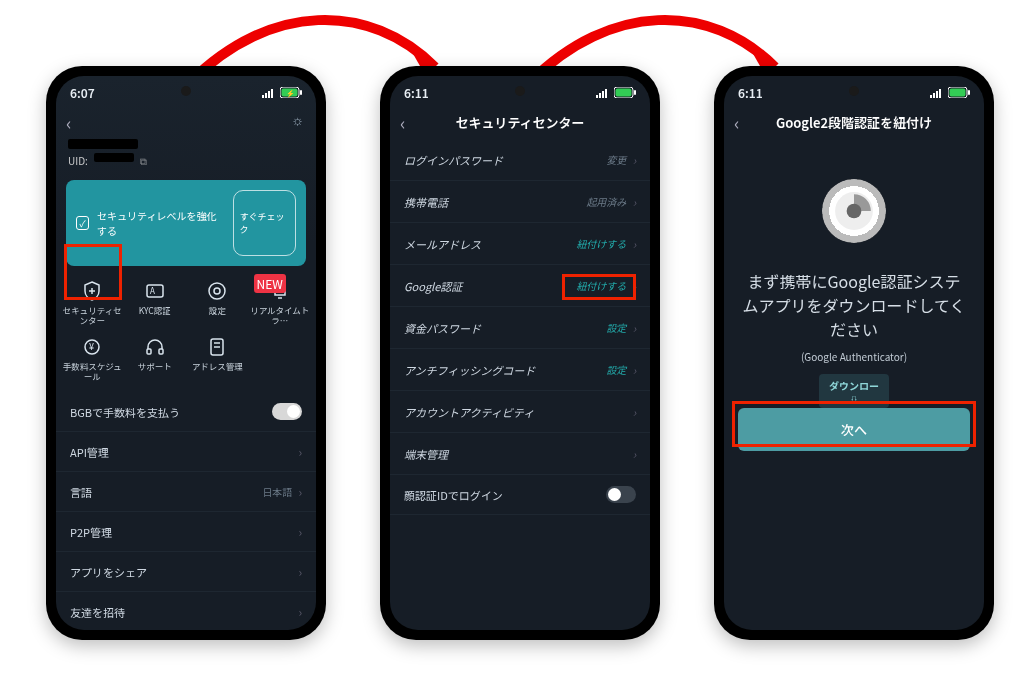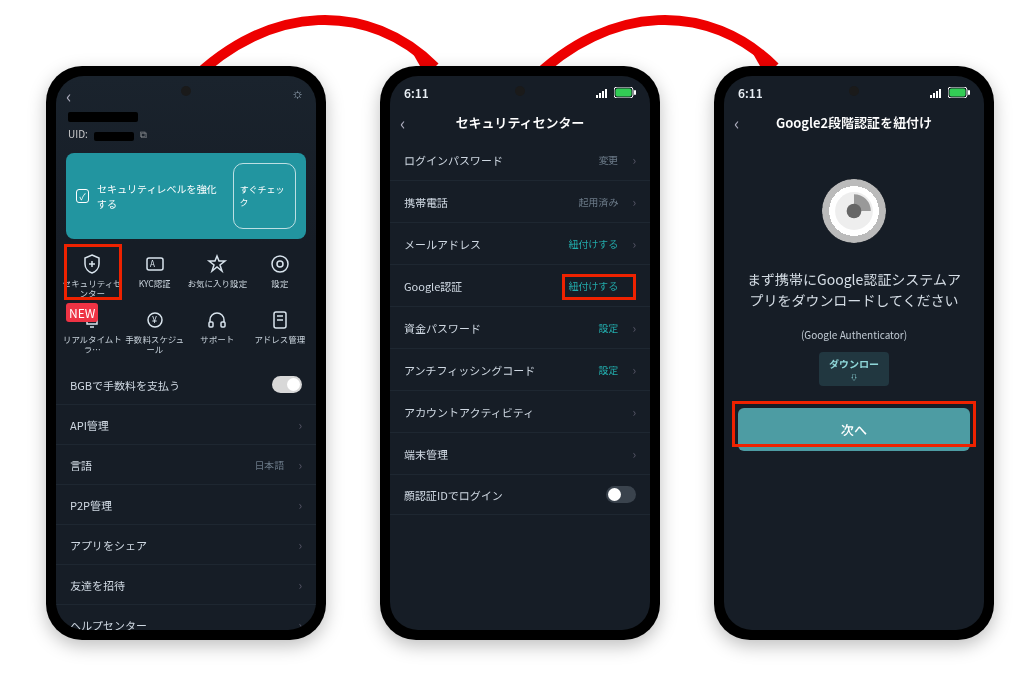--- a/index.html
+++ b/index.html
@@ -49,21 +49,21 @@
   .status-right { display:flex; align-items:center; gap:4px; }
   .sig-icon,.batt-icon{display:inline-block;}
   .sig-icon svg,.batt-icon svg{display:block;}
 
   .navrow { display:flex; align-items:center; padding: 6px 10px 4px; gap:8px; position:relative; }
   .back { font-size: 18px; color:#aab; width:18px; user-select:none;}
   .navtitle { flex:1; text-align:center; font-size:13px; font-weight:600; color:#fff; }
   .navspacer{width:18px;}
   .sun { position:absolute; right:12px; top:6px; font-size:14px; color:#9fb0c0;}
 
-  .uidline { display:flex;align-items:flex-end;gap:6px; padding: 2px 12px 8px; color:#ddd; font-size:10px;}
+  .uidline { display:flex;align-items:flex-start;gap:6px; padding: 2px 12px 8px; color:#ddd; font-size:10px;}
   .blackbar{ background:#000; height:10px; width:70px; border-radius:2px;}
   .uidlabel{opacity:.9}
   .uidblack{background:#000;height:9px;width:40px;display:inline-block;border-radius:2px;}
   .copy-icon{opacity:.55;font-size:10px;}
 
   .secbanner{
     margin: 4px 10px 10px;
     background:#2295a0;
     color:#fff;
     border-radius:8px;
@@ -83,33 +83,33 @@
   .glabel{font-size:8.5px;text-align:center;line-height:1.15;min-height:20px;}
   .newbadge{position:absolute;background:#e34;color:#fff;font-size:12px;padding:1px 3px;border-radius:3px;transform:translate(-10px,-6px);}
 
   .switchrow, .linkrow{
     display:flex;align-items:center;justify-content:space-between;
     padding:11px 14px;
     border-bottom:1px solid #1e2731;
     color:#cfd8e2;font-size:11px;
   }
   .linkrow .chev{color:#556; font-size:12px;}
-  .rowvalue{color:#6b7a88;font-size:10px;margin-left:auto;margin-right:14px;}
+  .rowvalue{color:#6b7a88;font-size:10px;margin-left:auto;margin-right:6px;}
   .rowvalue.teal{color:#2aa;}
 
   .toggle{width:30px;height:17px;border-radius:10px;background:#3a434d;position:relative;}
   .toggle::after{content:"";position:absolute;left:2px;top:2px;width:13px;height:13px;background:#fff;border-radius:50%;}
   .toggle.on{background:#d8d8d8;}
   .toggle.on::after{left:auto;right:2px;}
 
-  .seclist .linkrow{padding:12px 14px;}
+  .seclist .linkrow{padding:12px 14px;font-style:italic;}
   .ph3content{display:flex;flex-direction:column;align-items:center;padding:20px 18px 0;text-align:center;}
   .gauth-circle{width:64px;height:64px;border-radius:50%;background:radial-gradient(circle,#fff 0 55%, #bbb 55% 70%, #888 70% 100%);display:flex;align-items:center;justify-content:center;margin:20px 0 26px;}
   .gauth-circle svg{width:42px;height:42px;}
-  .desc{font-size:14px;color:#d6dee6;line-height:1.5;margin-bottom:16px;}
+  .desc{font-size:16px;color:#d6dee6;line-height:1.5;margin-bottom:8px;}
   .subdesc{font-size:10px;color:#c0cad3;margin-bottom:10px;}
   .dlchip{background:#213740;color:#8fd7d9;font-size:10px;padding:4px 10px;border-radius:4px;display:inline-block;font-weight:bold;}
   .dlchip small{display:block;font-size:8px;}
 
   .nextbtn{
     position:absolute;left:14px;right:14px;top:332px;
     background:#4d9ca3;color:#fff;text-align:center;
     padding:12px 0;border-radius:6px;font-size:13px;font-weight:500;
   }
 
@@ -130,20 +130,41 @@
     <polygon points="255,55 232,40 248,68" fill="#e00"></polygon>
   </svg>
 
   <svg class="arrow" style="left:520px; top:12px; width:280px; height:90px;" viewBox="0 0 280 90">
     <path d="M10 70 C 90 -10, 190 -10, 255 55" stroke="#e00" stroke-width="10" fill="none"></path>
     <polygon points="255,55 232,40 248,68" fill="#e00"></polygon>
   </svg>
 
   <div class="phone ph1" style="left:46px; top:66px;">
     <div class="screen">
+      <div class="statusbar">
+        <span>6:07</span>
+        <span class="status-right">
+          <span class="sig-icon">
+              <svg width="14" height="10">
+                <rect x="0" y="7" width="2" height="3" fill="#fff"></rect>
+                <rect x="3" y="5" width="2" height="5" fill="#fff"></rect>
+                <rect x="6" y="3" width="2" height="7" fill="#fff"></rect>
+                <rect x="9" y="1" width="2" height="9" fill="#fff"></rect>
+              </svg>
+            </span>
+          <span class="batt-icon">
+              <svg width="22" height="11">
+                <rect x="0" y="0" width="19" height="11" rx="3" fill="none" stroke="#fff" stroke-width="1"></rect>
+                <rect x="1.5" y="1.5" width="16" height="8" rx="2" fill="#3c5"></rect>
+                <rect x="20" y="3" width="2" height="5" rx="1" fill="#fff"></rect>
+                <text x="6" y="8.5" font-size="7" fill="#fff" font-weight="700">⚡</text>
+              </svg>
+            </span>
+        </span>
+      </div>
       <div class="navrow">
         <span class="back">‹</span>
         <span class="sun">☼</span>
       </div>
       <div style="padding:0 12px 2px;">
           <div class="blackbar"></div>
         </div>
       <div class="uidline">
         <span class="uidlabel">UID:</span>
         <span class="uidblack"></span>
@@ -167,28 +188,20 @@
           <span class="glabel">セキュリティセンター</span>
         </div>
         <div class="gitem">
           <span class="gicon">
               <svg width="22" height="22" fill="none" stroke="#d9e4ed" stroke-width="1.5">
                 <rect x="3" y="5" width="16" height="12" rx="2"></rect>
                 <text x="6" y="14" font-size="8" fill="#d9e4ed" stroke="none">A</text>
               </svg>
             </span>
           <span class="glabel">KYC認証</span>
-        </div>
-        <div class="gitem">
-          <span class="gicon">
-              <svg width="22" height="22" fill="none" stroke="#d9e4ed" stroke-width="1.5">
-                <polygon points="11,3 13,8 19,8 14,12 16,18 11,14 6,18 8,12 3,8 9,8"></polygon>
-              </svg>
-            </span>
-          <span class="glabel">お気に入り設定</span>
         </div>
         <div class="gitem">
           <span class="gicon">
               <svg width="22" height="22" fill="none" stroke="#d9e4ed" stroke-width="1.5">
                 <circle cx="11" cy="11" r="3"></circle>
                 <circle cx="11" cy="11" r="8"></circle>
               </svg>
             </span>
           <span class="glabel">設定</span>
         </div>

